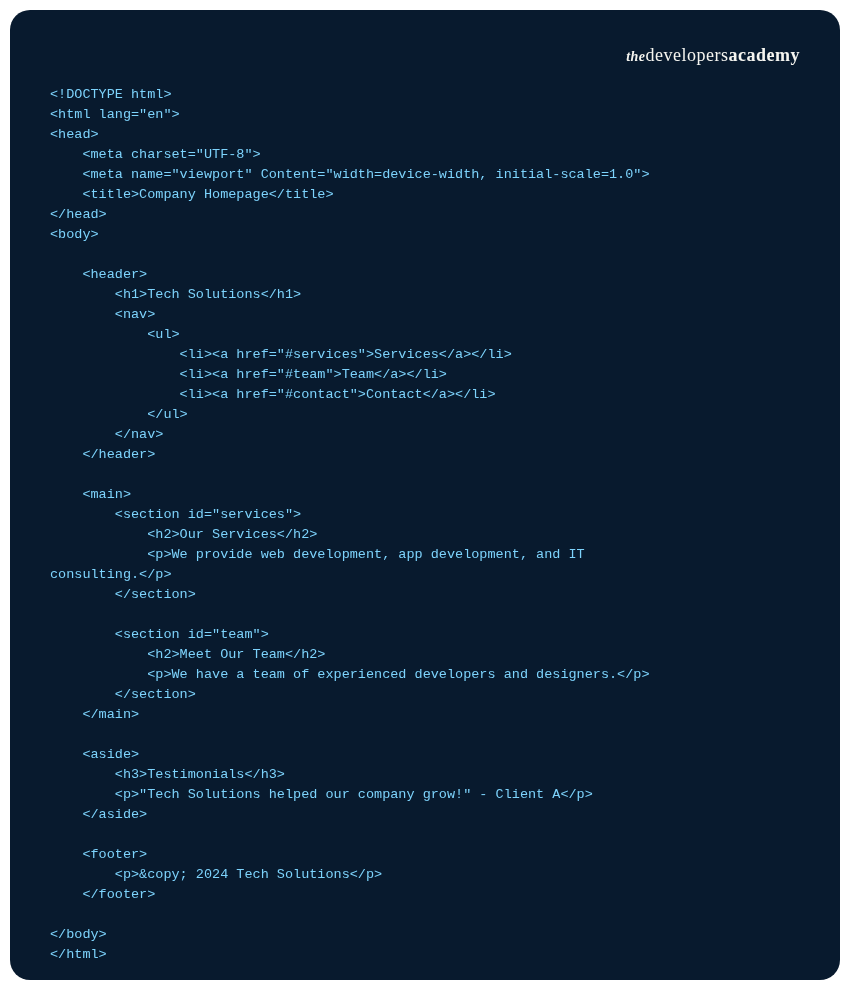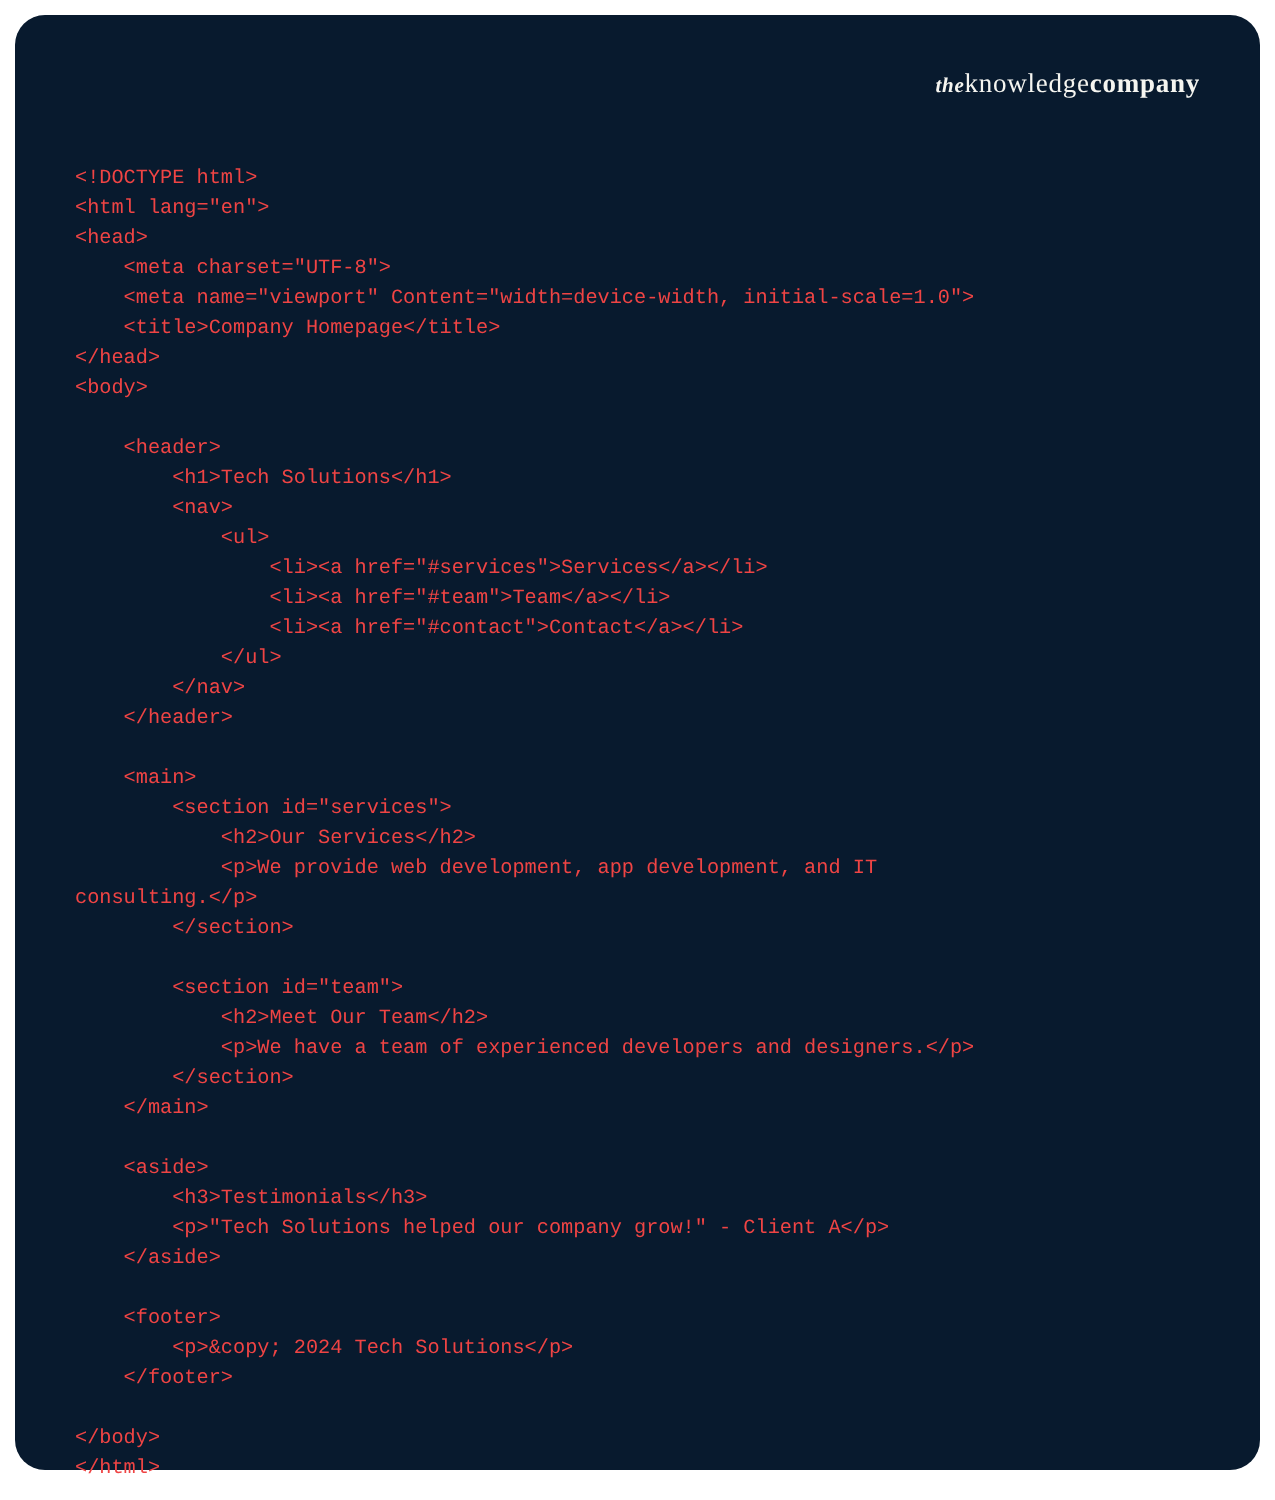--- a/index.html
+++ b/index.html
@@ -38,34 +38,34 @@
       font-size: 14px;
       font-weight: bold;
     }
     .logo .knowledge {
       font-weight: normal;
     }
     .logo .academy {
       font-weight: bold;
     }
     .code {
-      margin-top: 70px;
-      color: #ef4444;
+      margin-top: 45px;
+      color: #7dd3fc;
       font-size: 13.5px;
       line-height: 20px;
       white-space: pre;
       font-family: 'Courier New', Courier, monospace;
     }
   </style>
 </head>
 <body>
 
 <div class="card">
   <div class="logo">
-    <span class="the">the</span><span class="knowledge">knowledge</span><span class="academy">company</span>
+    <span class="the">the</span><span class="knowledge">developers</span><span class="academy">academy</span>
   </div>
   <pre class="code" id="code-pre">&lt;!DOCTYPE html&gt;
 &lt;html lang="en"&gt;
 &lt;head&gt;
     &lt;meta charset="UTF-8"&gt;
     &lt;meta name="viewport" Content="width=device-width, initial-scale=1.0"&gt;
     &lt;title&gt;Company Homepage&lt;/title&gt;
 &lt;/head&gt;
 &lt;body&gt;
 

